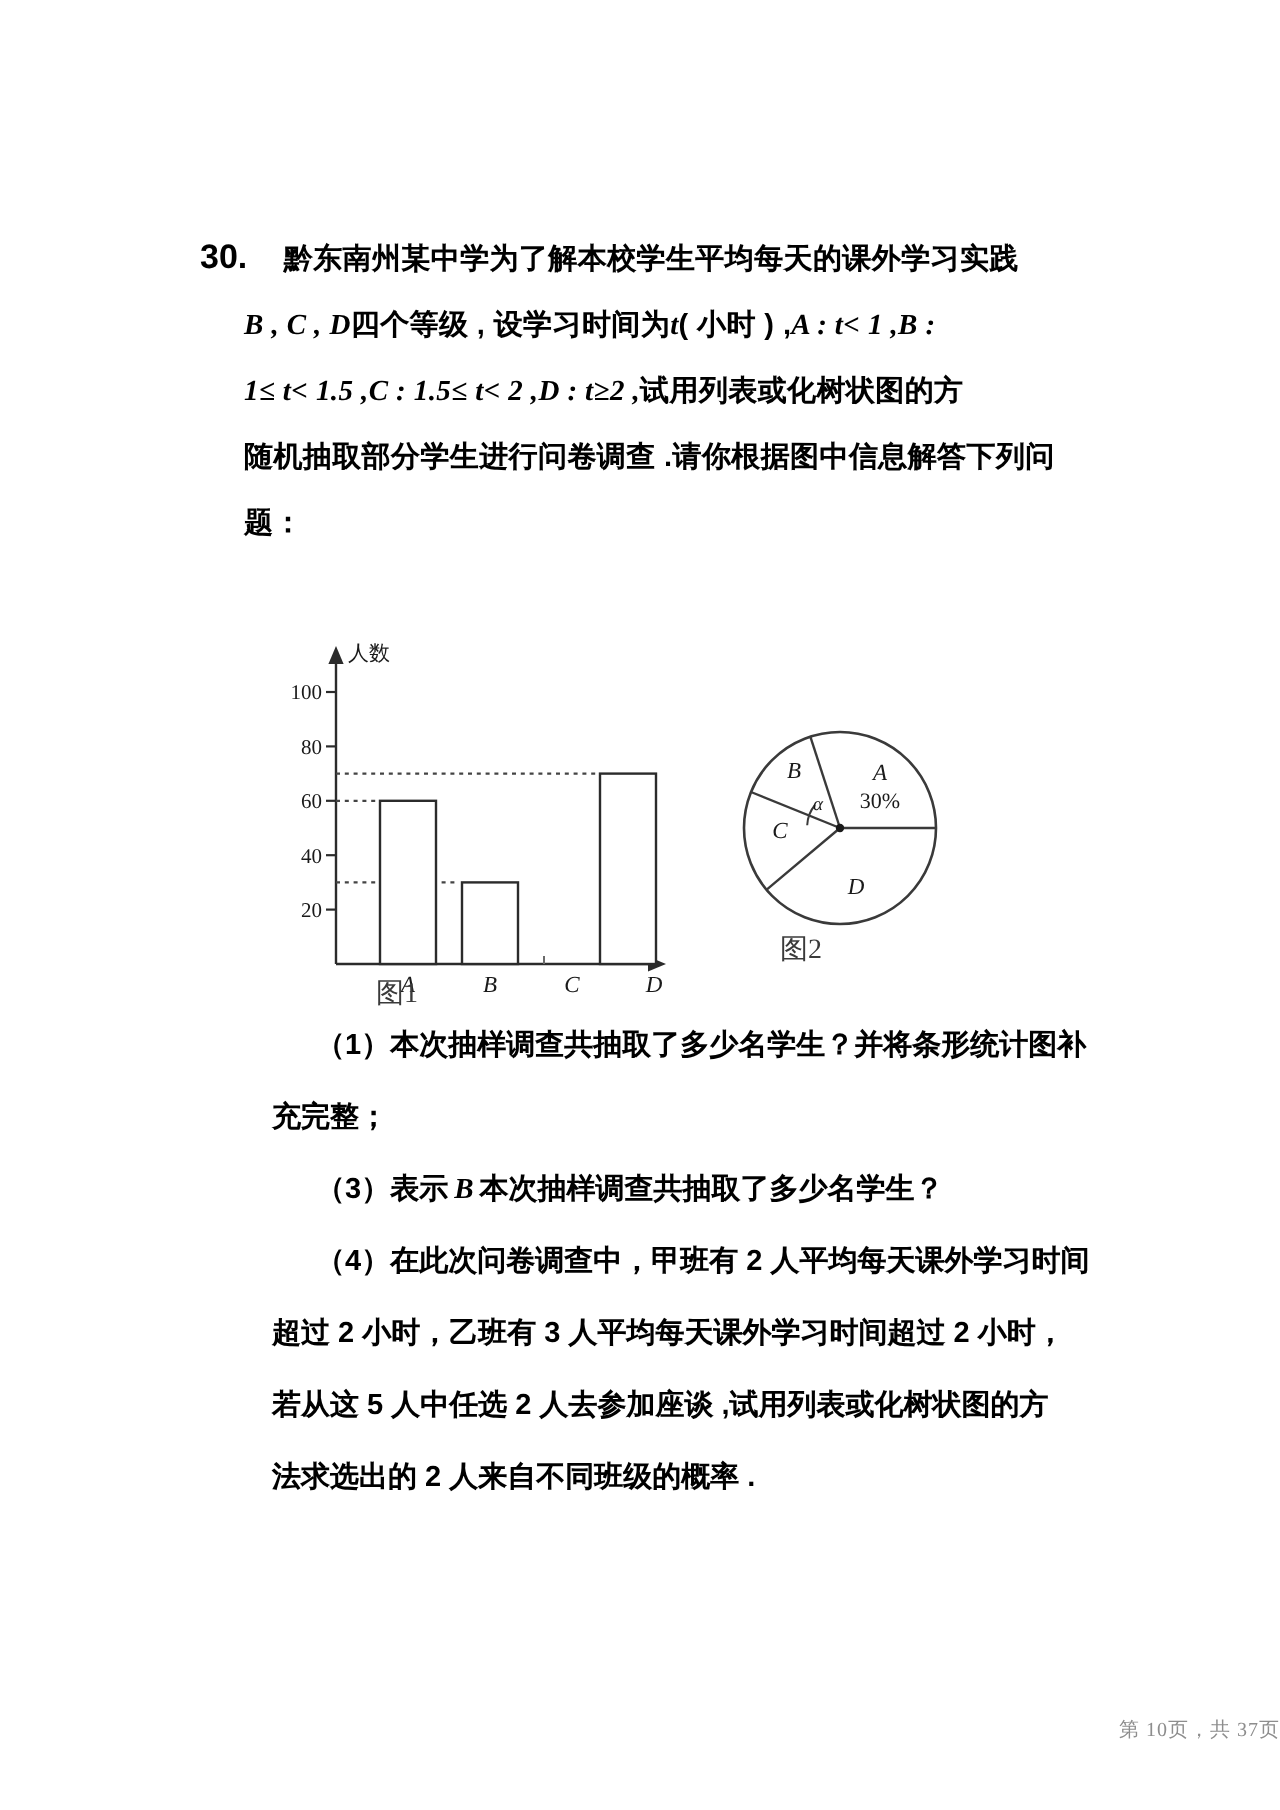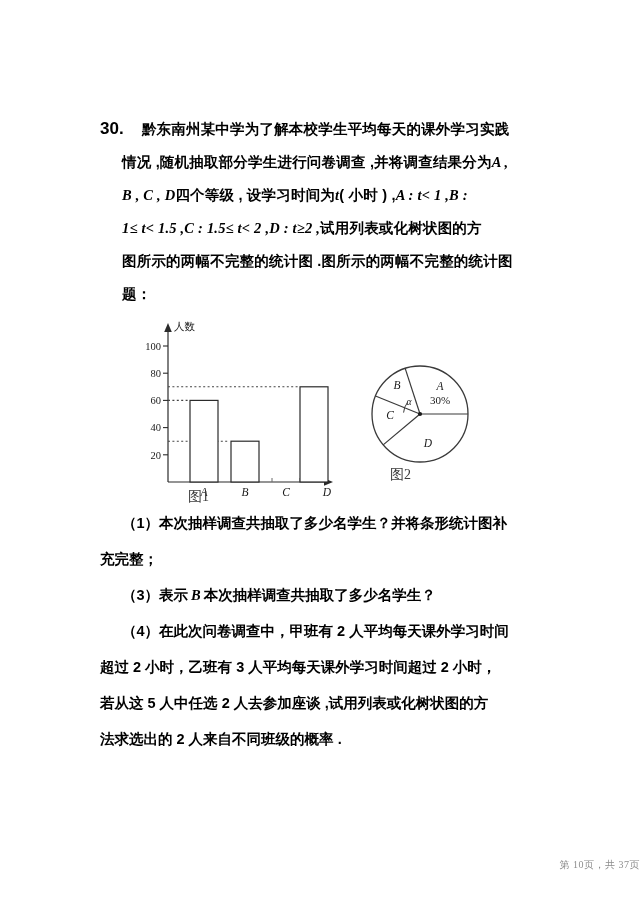--- a/index.html
+++ b/index.html
@@ -36,20 +36,21 @@
   
   .subq {
     position:absolute;
     left:100px; width:452px;
   }
   .s-line {
     font-size:14.5px;
     font-weight:bold;
     line-height:36px;
     white-space:nowrap;
+    margin-left:36px;
   }
   .s-line.ind { padding-left:22px; }
 
   
   .figures { position:absolute; left:0; top:300px; width:640px; height:200px; }
 
   .barfig { position:absolute; left:128px; top:12px; width:220px; height:190px; }
   .piefig { position:absolute; left:352px; top:52px; width:150px; height:148px; }
 
   .figcap {
@@ -76,34 +77,31 @@
 
 <div class="page">
 
   <div class="problem">
 
     <div class="q-line">
       <span class="q-num">30.</span>
       <span style="display:inline-block;width:14px"></span><span>黔东南州某中学为了解本校学生平均每天的课外学习实践</span>
     </div>
 
-    <div class="q-line indent">
-      <span>情况 ,随机抽取部分学生进行问卷调查 ,并将调查结果分为</span><span class="it">A ,</span>
-    </div>
 
     <div class="q-line indent">
       <span class="it">B , C , D</span><span>四个等级 , 设学习时间为</span><span class="it">t</span><span>( 小时 ) ,</span><span class="it">A : t&lt; 1 ,</span><span class="it">B :</span>
     </div>
 
     <div class="q-line indent">
       <span class="it">1≤ t&lt; 1.5 ,</span><span class="it">C : 1.5≤ t&lt; 2 ,</span><span class="it">D : t≥2 ,</span><span>试用列表或化树状图的方</span>
     </div>
 
     <div class="q-line indent">
-      <span>图所示的两幅不完整的统计图 .图所示的两幅不完整的统计图</span>
+      <span>随机抽取部分学生进行问卷调查 .请你根据图中信息解答下列问</span>
     </div>
 
     <div class="q-line indent">
       <span>题：</span>
     </div>
   </div>
 
   <div class="figures">
 
     <div class="barfig">

